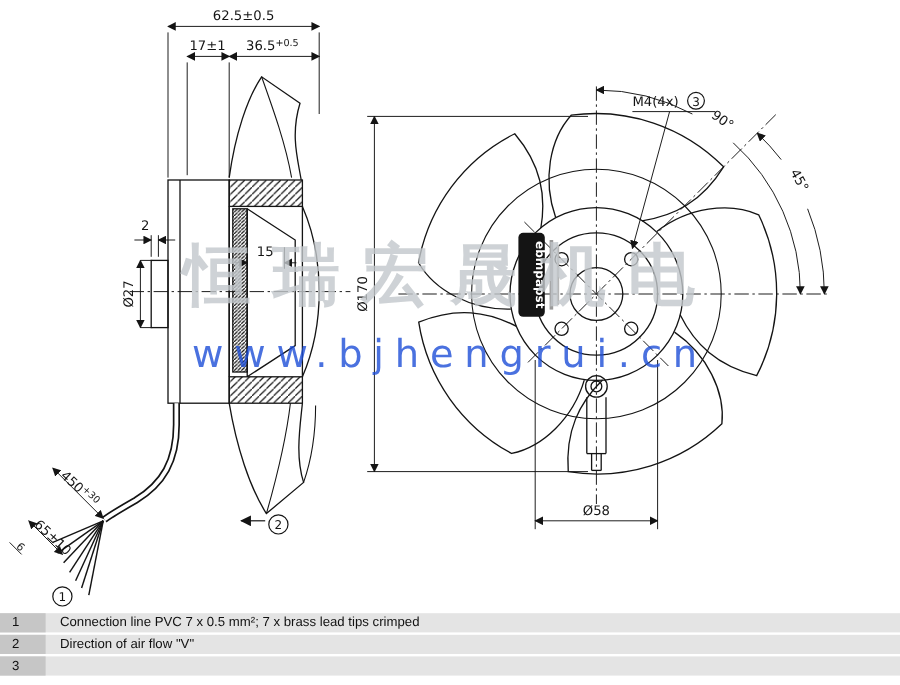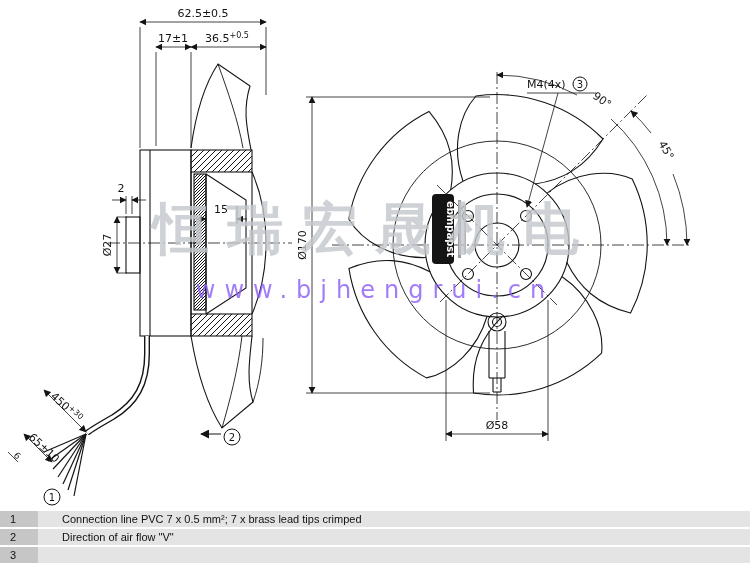--- a/index.html
+++ b/index.html
@@ -8,26 +8,26 @@
     font-family:"Liberation Sans",sans-serif;overflow:hidden;color:#111;
   }
   svg.drawing{position:absolute;top:0;left:0;z-index:1}
   .dim{font-size:11px;font-family:"DejaVu Sans",sans-serif;fill:#141414}
   .dim-small{font-size:9px;font-family:"DejaVu Sans",sans-serif;fill:#141414}
   .callout-num{font-size:10px;font-family:"DejaVu Sans",sans-serif;fill:#141414}
   .brand-text{font-size:10px;font-weight:bold;font-family:"DejaVu Sans",sans-serif;fill:#fff}
   .watermark{position:absolute;left:0;width:100%;text-align:center;z-index:3;pointer-events:none;
     color:#c3c8cc;font-family:"DejaVu Sans",sans-serif;opacity:.8}
   .wm1{top:192px;font-size:56px;font-weight:bold;letter-spacing:18px}
-  .wm2{top:276px;font-size:24px;letter-spacing:9px;color:#8b5cf6}
+  .wm2{top:276px;font-size:32px;letter-spacing:9px;color:#1d4ed8}
   .legend{position:absolute;left:0;top:511px;width:750px;z-index:2}
   .legend-row{display:flex;height:16px;margin-bottom:2px;background:#e4e4e4;
     font-size:11px;line-height:16px}
   .legend-num{width:38px;background:#c6c6c6;padding-left:10px;box-sizing:border-box;flex:none}
-  .legend-text{padding-left:24px}
+  .legend-text{padding-left:12px}
 </style>
 </head>
 <body>
 
 <svg class="drawing" width="750" height="510" viewBox="0 0 750 510">
   <defs>
     <marker id="arr" viewBox="0 0 10 10" refX="9" refY="5" markerWidth="9" markerHeight="9" orient="auto-start-reverse">
       <path d="M0,0 L10,5 L0,10 z" fill="#141414"></path>
     </marker>
     <pattern id="hatch" patternUnits="userSpaceOnUse" width="6" height="6">

